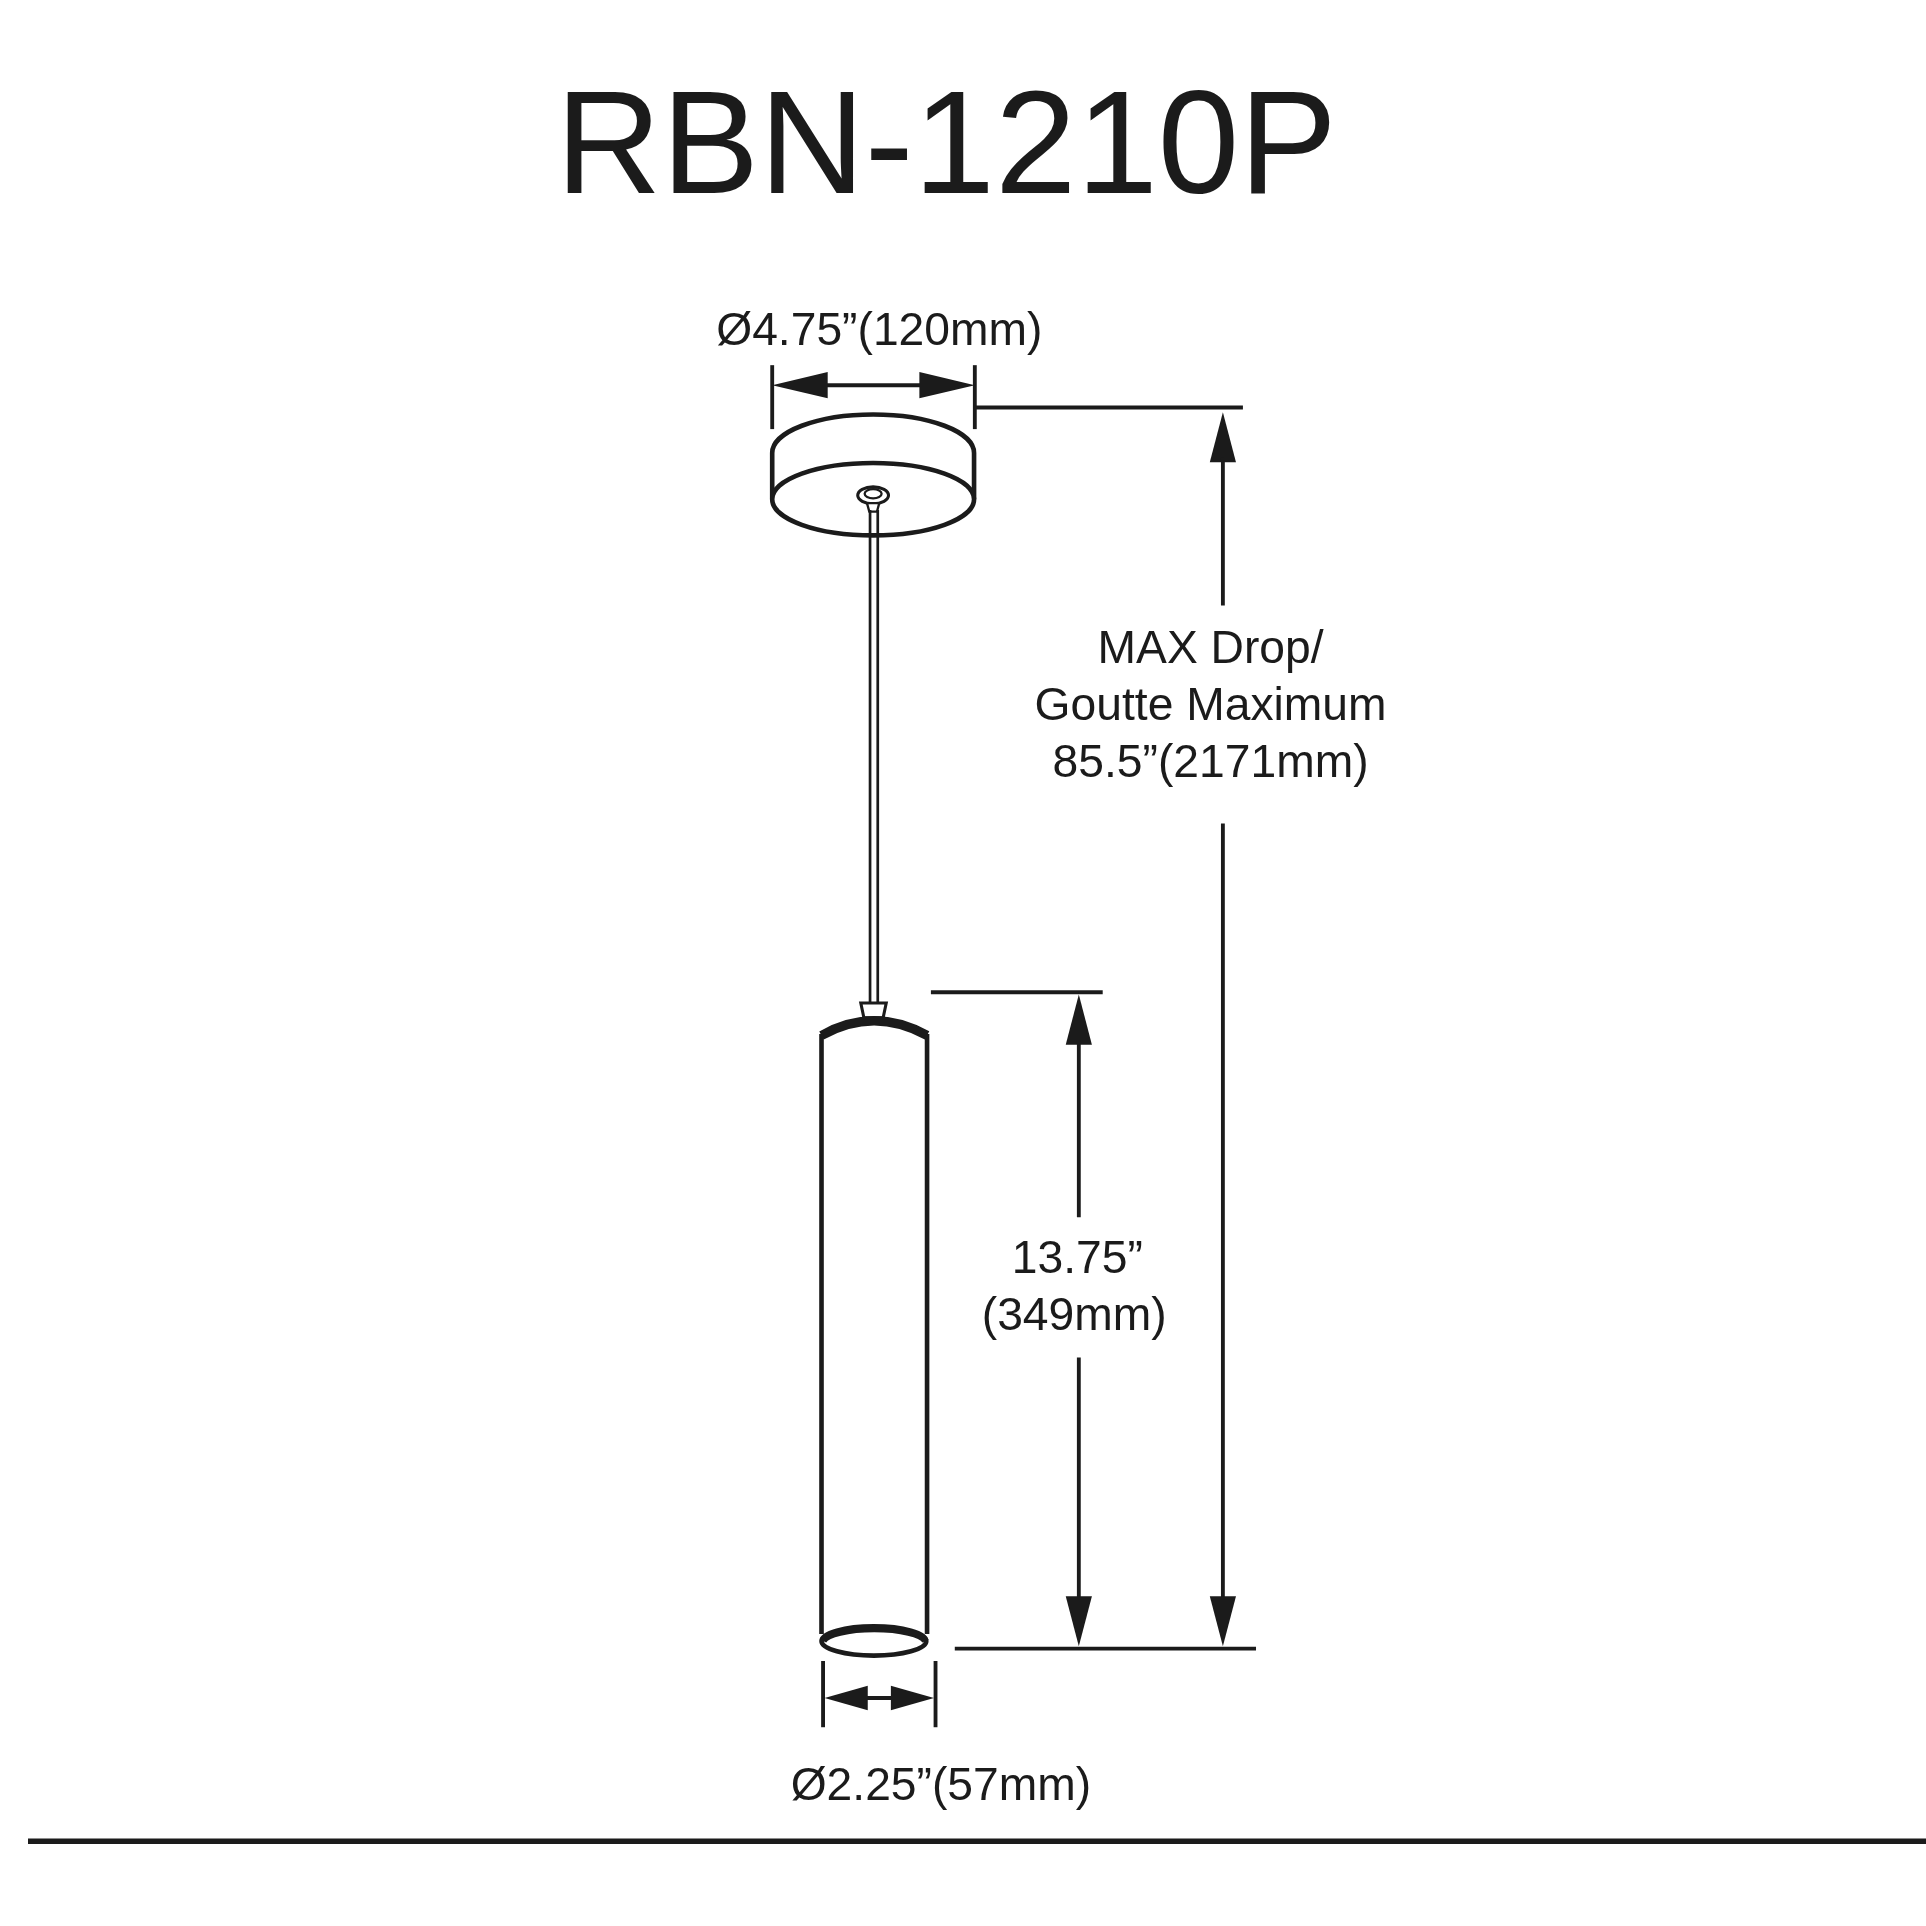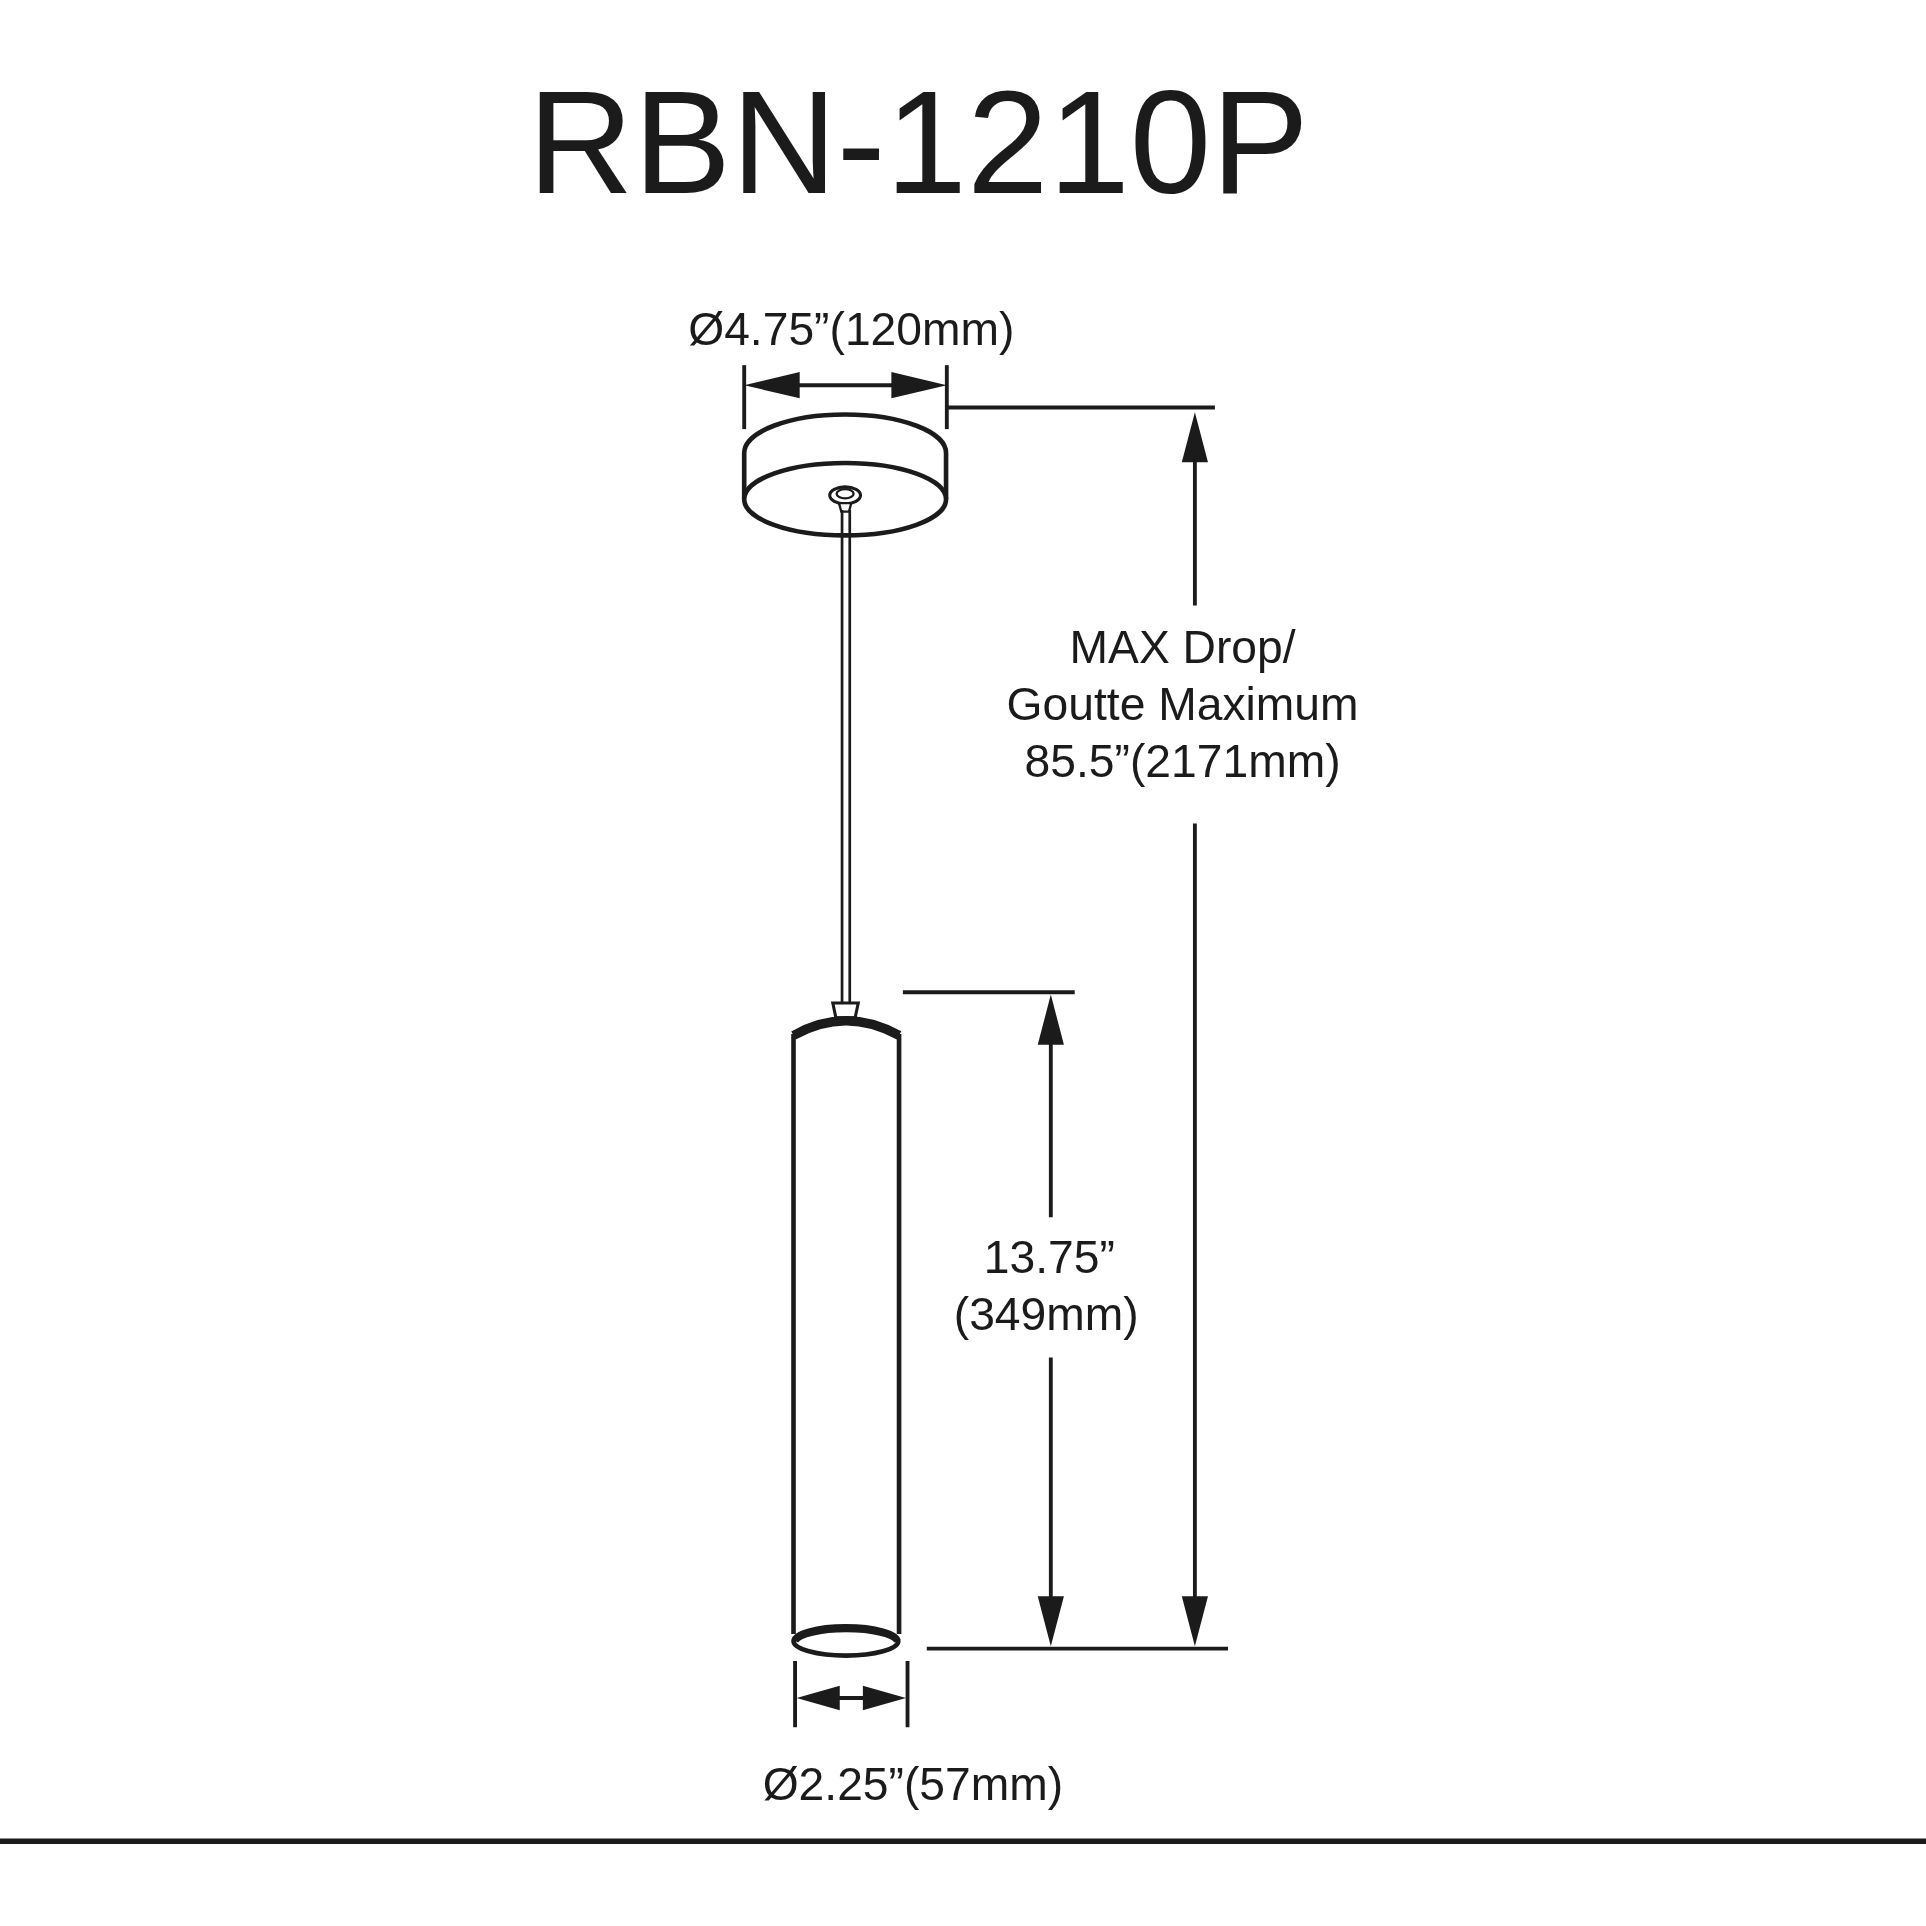--- a/index.html
+++ b/index.html
@@ -1,17 +1,17 @@
 <!DOCTYPE html>
 <html style="--ink: #1b1b1b; --paper: #ffffff;font-size:12.3px"><head>
 <meta charset="utf-8">
 <style>
   :root { --ink:#1b1b1b; --paper:#ffffff; }
   html,body { margin:0; padding:0; background:var(--paper); }
-  .page { width:1612px; height:1926px; position:relative; background:var(--paper); }
+  .page { width:1612px; height:1926px; position:relative; background:var(--paper);margin-left:28px; }
   svg { display:block; }
   .ln   { stroke:var(--ink); fill:none; stroke-width:5; stroke-linecap:butt; }
   .ln35 { stroke:var(--ink); fill:none; stroke-width:3.5; }
   .ln6  { stroke:var(--ink); fill:none; stroke-width:6; }
   .ln7  { stroke:var(--ink); fill:none; stroke-width:7; }
   .cap  { stroke:var(--ink); fill:none; stroke-width:12; }
   .rim  { stroke:var(--ink); fill:none; stroke-width:9; }
   .shape{ stroke:var(--ink); fill:var(--paper); stroke-width:6; }
   .shape4{ stroke:var(--ink); fill:var(--paper); stroke-width:4; }
   .shape3{ stroke:var(--ink); fill:var(--paper); stroke-width:3; }

